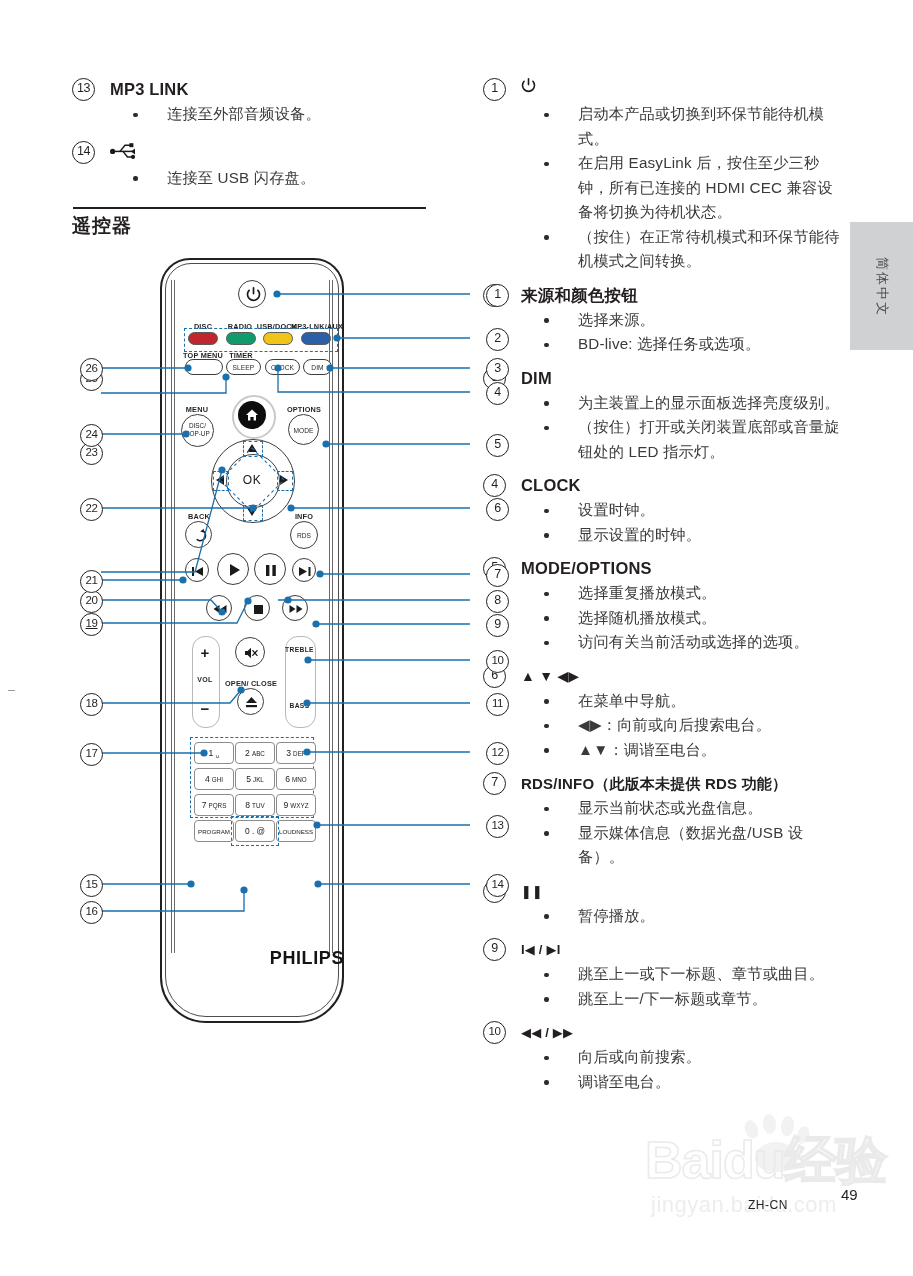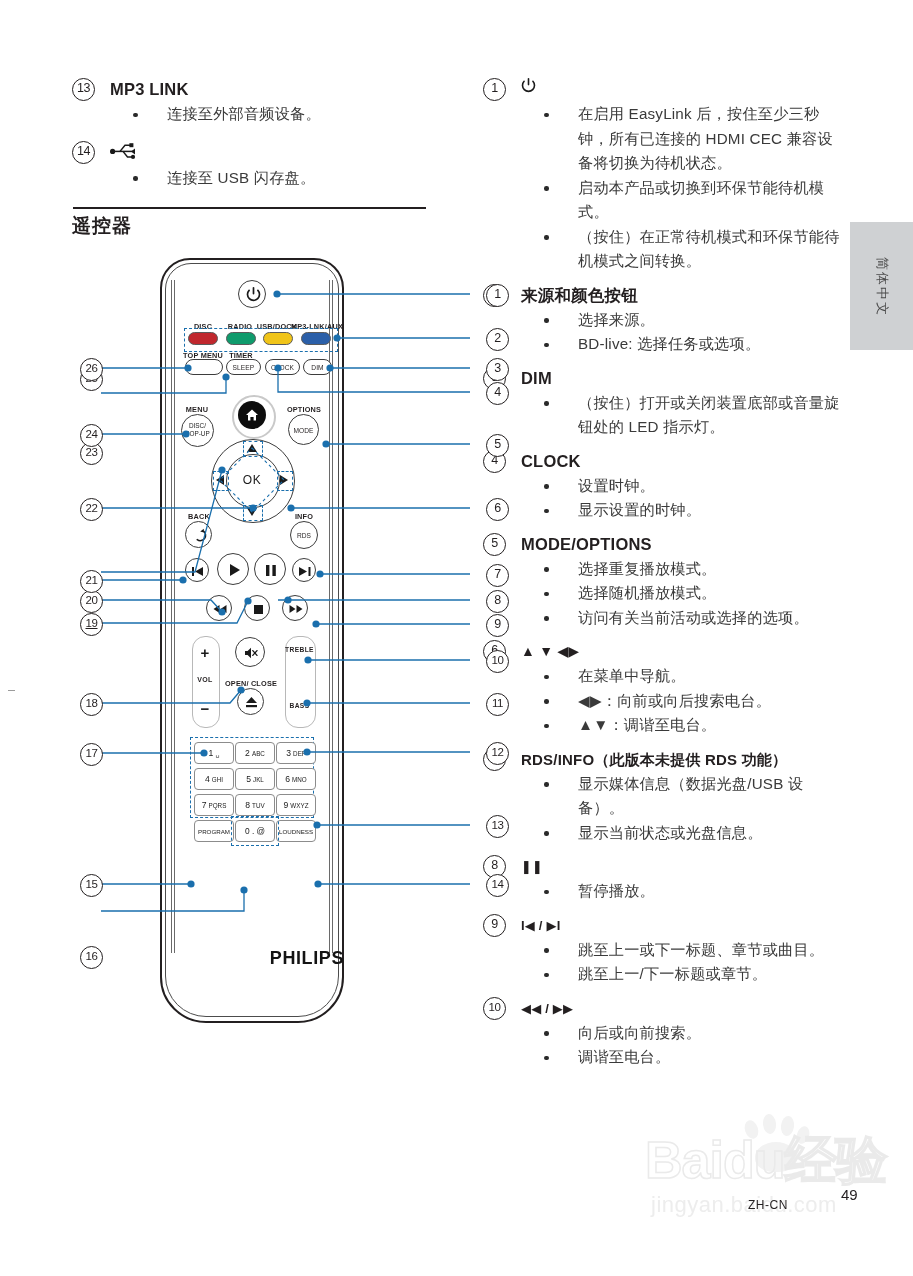--- a/index.html
+++ b/index.html
@@ -191,39 +191,40 @@
       <div class="num">1</div>
       <div class="head sym">
         <span>
           <svg width="15" height="16" viewBox="0 0 15 16">
             <path d="M3.1 3.3 A6 6 0 1 0 11.9 3.3" stroke="#1a1a1a" stroke-width="1.6" fill="none" stroke-linecap="round"></path>
             <path d="M7.5 0.8 V6.6" stroke="#1a1a1a" stroke-width="1.6" fill="none" stroke-linecap="round"></path>
           </svg>
         </span>
       </div>
       <ul class="bullets">
+        <li>启动本产品或切换到环保节能待机模式。</li>
         <li>在启用 EasyLink 后，按住至少三秒钟，所有已连接的 HDMI CEC 兼容设备将切换为待机状态。</li>
-        <li>启动本产品或切换到环保节能待机模式。</li>
         <li>（按住）在正常待机模式和环保节能待机模式之间转换。</li>
       </ul>
     </div>
 
     <div class="entry">
       <div class="num">2</div>
       <div class="head">来源和颜色按钮</div>
       <ul class="bullets">
         <li>选择来源。</li>
         <li>BD-live:  选择任务或选项。</li>
       </ul>
     </div>
 
     <div class="entry">
       <div class="num">3</div>
       <div class="head">DIM</div>
       <ul class="bullets">
+        <li>为主装置上的显示面板选择亮度级别。</li>
         <li>（按住）打开或关闭装置底部或音量旋钮处的 LED 指示灯。</li>
       </ul>
     </div>
 
     <div class="entry">
       <div class="num">4</div>
       <div class="head">CLOCK</div>
       <ul class="bullets">
         <li>设置时钟。</li>
         <li>显示设置的时钟。</li>
@@ -247,22 +248,22 @@
         <li>在菜单中导航。</li>
         <li>◀▶：向前或向后搜索电台。</li>
         <li>▲▼：调谐至电台。</li>
       </ul>
     </div>
 
     <div class="entry">
       <div class="num">7</div>
       <div class="head" style="font-size:15px;">RDS/INFO（此版本未提供 RDS 功能）</div>
       <ul class="bullets">
+        <li>显示当前状态或光盘信息。</li>
         <li>显示媒体信息（数据光盘/USB 设备）。</li>
-        <li>显示当前状态或光盘信息。</li>
       </ul>
     </div>
 
     <div class="entry">
       <div class="num">8</div>
       <div class="head" style="font-size:13px;">❚❚</div>
       <ul class="bullets">
         <li>暂停播放。</li>
       </ul>
     </div>
@@ -572,21 +573,21 @@
   <div class="cnum" style="left:486px;top:564px;">7</div>
   <div class="cnum" style="left:486px;top:590px;">8</div>
   <div class="cnum" style="left:486px;top:614px;">9</div>
   <div class="cnum wide" style="left:486px;top:650px;">10</div>
   <div class="cnum wide" style="left:486px;top:693px;">11</div>
   <div class="cnum wide" style="left:486px;top:742px;">12</div>
   <div class="cnum wide" style="left:486px;top:815px;">13</div>
   <div class="cnum wide" style="left:486px;top:874px;">14</div>
 
   <div class="cnum wide" style="left:80px;top:874px;">15</div>
-  <div class="cnum wide" style="left:80px;top:901px;margin-top:45px;">16</div>
+  <div class="cnum wide" style="left:80px;top:901px;">16</div>
   <div class="cnum wide" style="left:80px;top:743px;">17</div>
   <div class="cnum wide" style="left:80px;top:693px;">18</div>
   <div class="cnum wide" style="left:80px;top:613px;text-decoration:underline;">19</div>
   <div class="cnum wide" style="left:80px;top:590px;">20</div>
   <div class="cnum wide" style="left:80px;top:570px;">21</div>
   <div class="cnum wide" style="left:80px;top:498px;">22</div>
   <div class="cnum wide" style="left:80px;top:442px;">23</div>
   <div class="cnum wide" style="left:80px;top:424px;">24</div>
   <div class="cnum wide" style="left:80px;top:368px;">25</div>
   <div class="cnum wide" style="left:80px;top:358px;">26</div>

